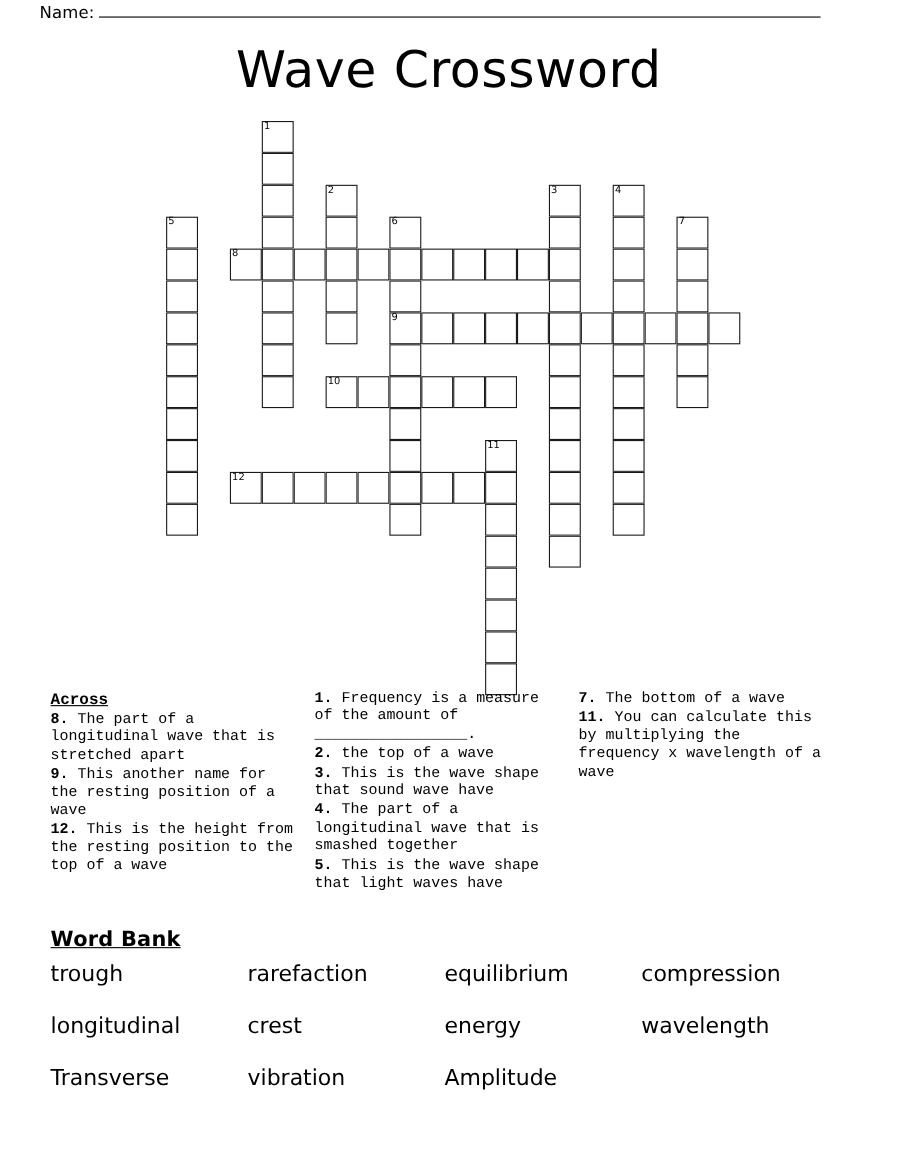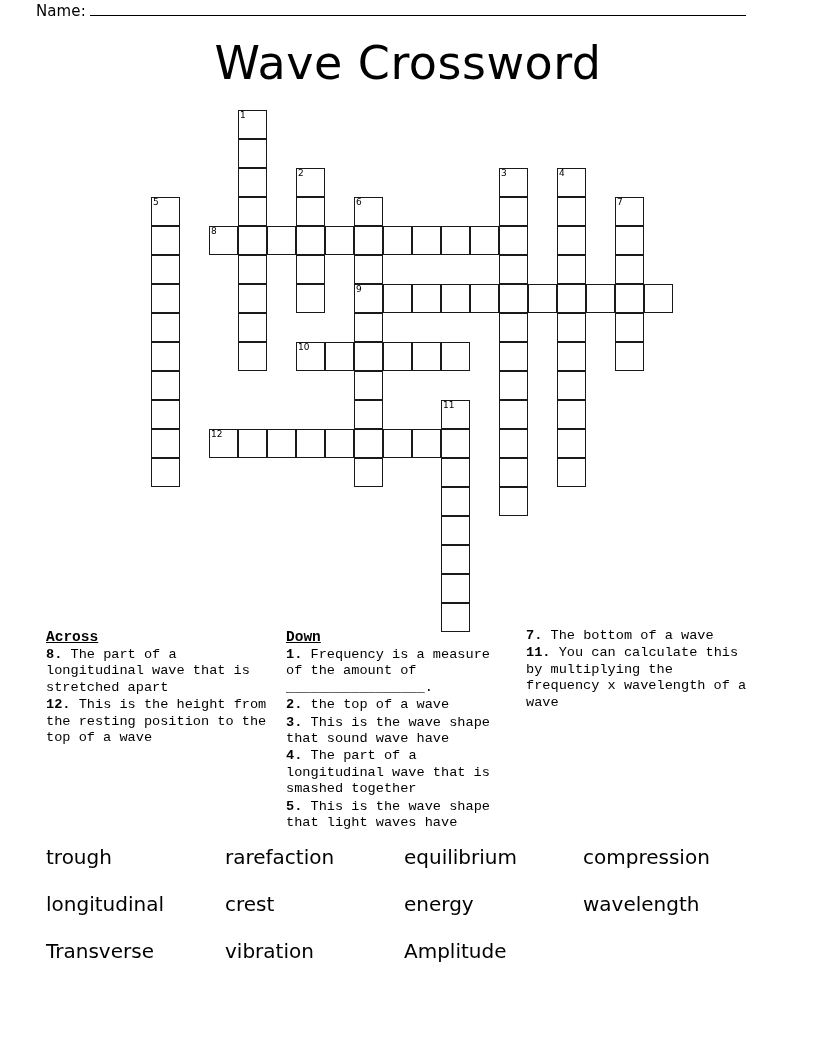--- a/index.html
+++ b/index.html
@@ -266,27 +266,30 @@
   </div>
 
 <div class="clues">
   <div class="clue-col col1">
     <div class="clue-heading">Across</div>
     <div class="clue">
       <b>8.</b>
       <span>The part of a longitudinal wave that is stretched apart</span>
     </div>
     <div class="clue">
+      <b>9.</b>
+      <span>This another name for the resting position of a wave</span>
+    </div>
+    <div class="clue">
       <b>12.</b>
       <span>This is the height from the resting position to the top of a wave</span>
     </div>
   </div>
 
   <div class="clue-col col2">
-    <div class="clue-heading">Down</div>
     <div class="clue">
       <b>1.</b>
       <span>Frequency is a measure of the amount of _________________.</span>
     </div>
     <div class="clue">
       <b>2.</b>
       <span>the top of a wave</span>
     </div>
     <div class="clue">
       <b>3.</b>
@@ -308,20 +311,21 @@
       <span>The bottom of a wave</span>
     </div>
     <div class="clue">
       <b>11.</b>
       <span>You can calculate this by multiplying the frequency x wavelength of a wave</span>
     </div>
   </div>
 </div>
 
 <div class="wordbank">
+  <div class="wb-heading">Word Bank</div>
   <div class="wb-grid">
     <div class="wb-word">trough</div>
     <div class="wb-word">rarefaction</div>
     <div class="wb-word">equilibrium</div>
     <div class="wb-word">compression</div>
     <div class="wb-word">longitudinal</div>
     <div class="wb-word">crest</div>
     <div class="wb-word">energy</div>
     <div class="wb-word">wavelength</div>
     <div class="wb-word">Transverse</div>

